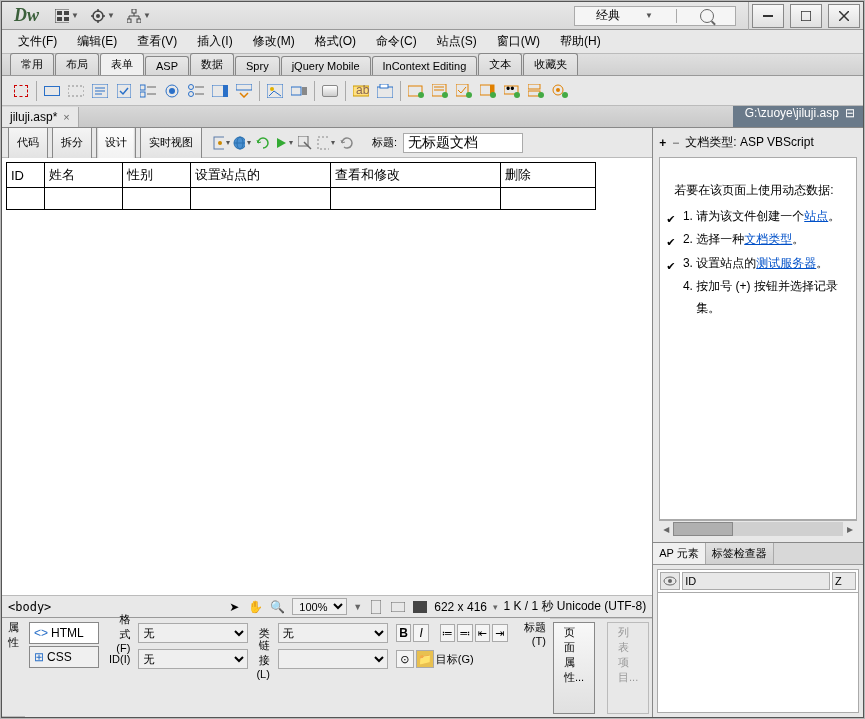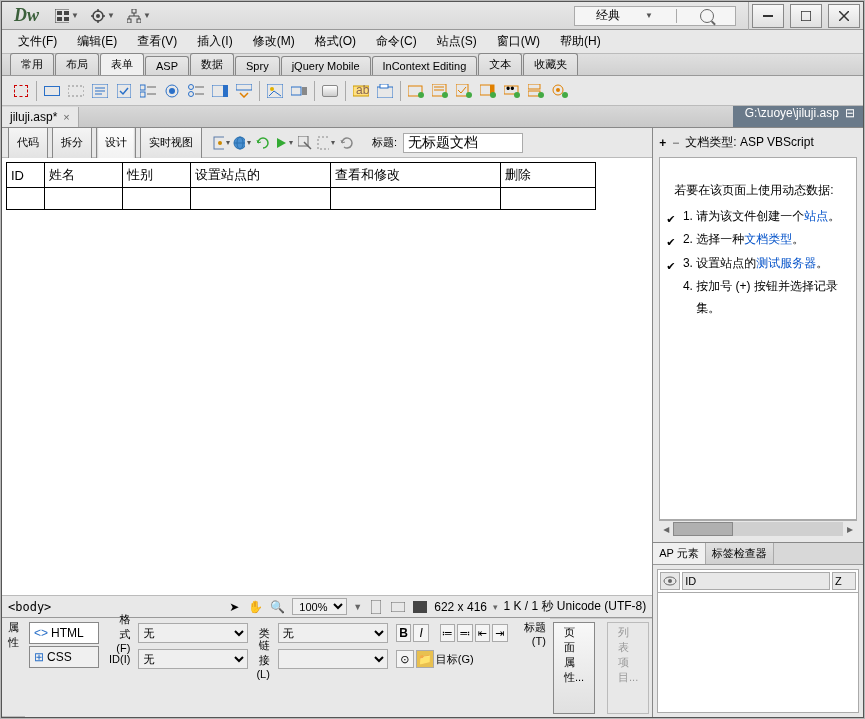--- a/index.html
+++ b/index.html
@@ -62,21 +62,21 @@
 .rptabs{height:22px;display:flex;background:#d8d8d8;border-bottom:1px solid #999}
 .rptab{padding:3px 6px;border-right:1px solid #aaa;cursor:pointer;font-size:11px;background:linear-gradient(#e0e0e0,#d0d0d0)}
 .rptab.active{background:#f0f0f0}
 .rpbody{padding:6px;font-size:11px;flex:1;display:flex;flex-direction:column;overflow:hidden}
 .dtype{display:flex;align-items:center;gap:6px;padding-bottom:6px}
 .instr{background:#fff;border:1px solid #aaa;padding:22px 8px 8px 14px;font-size:12px;line-height:1.8;flex:1;overflow:auto}
 .instr-title{font-weight:normal;margin-bottom:4px}
 .instr ol{padding-left:22px}
 .instr li{margin-bottom:2px;position:relative}
 .chk{position:absolute;left:-30px;top:4px;font-size:11px}
-.lnk{color:#0050c8;cursor:pointer}
+.lnk{color:#0050c8;text-decoration:underline;cursor:pointer}
 .hscroll{height:16px;background:#e8e8e8;border-top:1px solid #aaa;display:flex;align-items:center}
 .hscroll-l{width:14px;text-align:center;color:#666;cursor:pointer}
 .hscroll-track{flex:1;height:14px;background:#d0d0d0;position:relative}
 .hscroll-thumb{position:absolute;left:0;width:60px;height:100%;background:#b0b0b0;border:1px solid #888}
 .hscroll-r{width:14px;text-align:center;color:#666;cursor:pointer}
 .rpanel2{border-top:1px solid #888}
 .rpanel2-hdr{height:22px;display:flex;background:#d8d8d8;border-bottom:1px solid #999}
 .ap-body{padding:4px;font-size:11px}
 .ap-chk{display:flex;justify-content:center;align-items:center;gap:4px;padding:4px}
 .ap-tbl{width:100%;border:1px solid #aaa;background:#fff}

